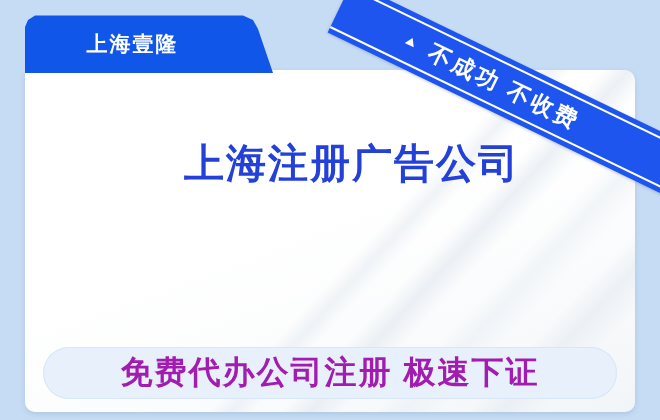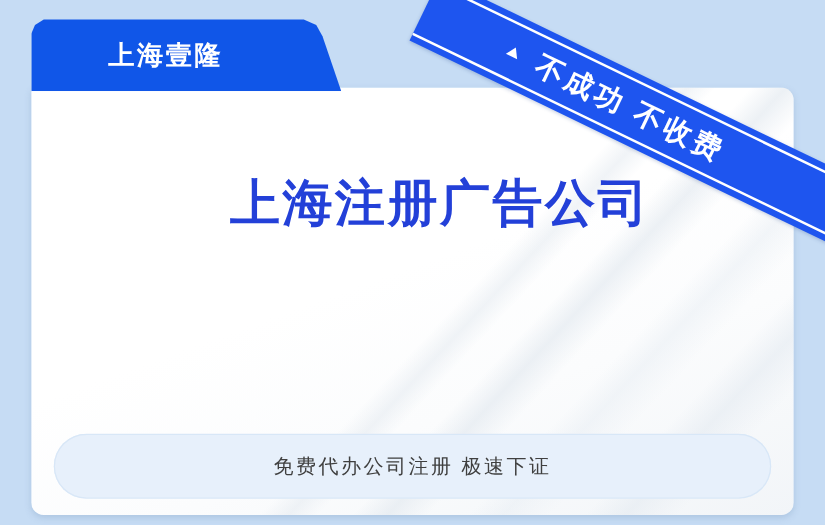--- a/index.html
+++ b/index.html
@@ -95,23 +95,23 @@
     bottom: 13px;
     height: 52px;
     background: #e7f0fb;
     border-radius: 26px;
     display: flex;
     align-items: center;
     justify-content: center;
     box-shadow: inset 0 0 0 1px rgba(214,229,246,0.9);
   }
   .pill-label {
-    color: #404040;
-    font-size: 16px;
-    font-weight: normal;
+    color: #a21caf;
+    font-size: 32px;
+    font-weight: bold;
     letter-spacing: 2px;
     white-space: nowrap;
   }
 
   
   .ribbon {
     position: absolute;
     left: 352px;
     top: -18px;
     width: 420px;

